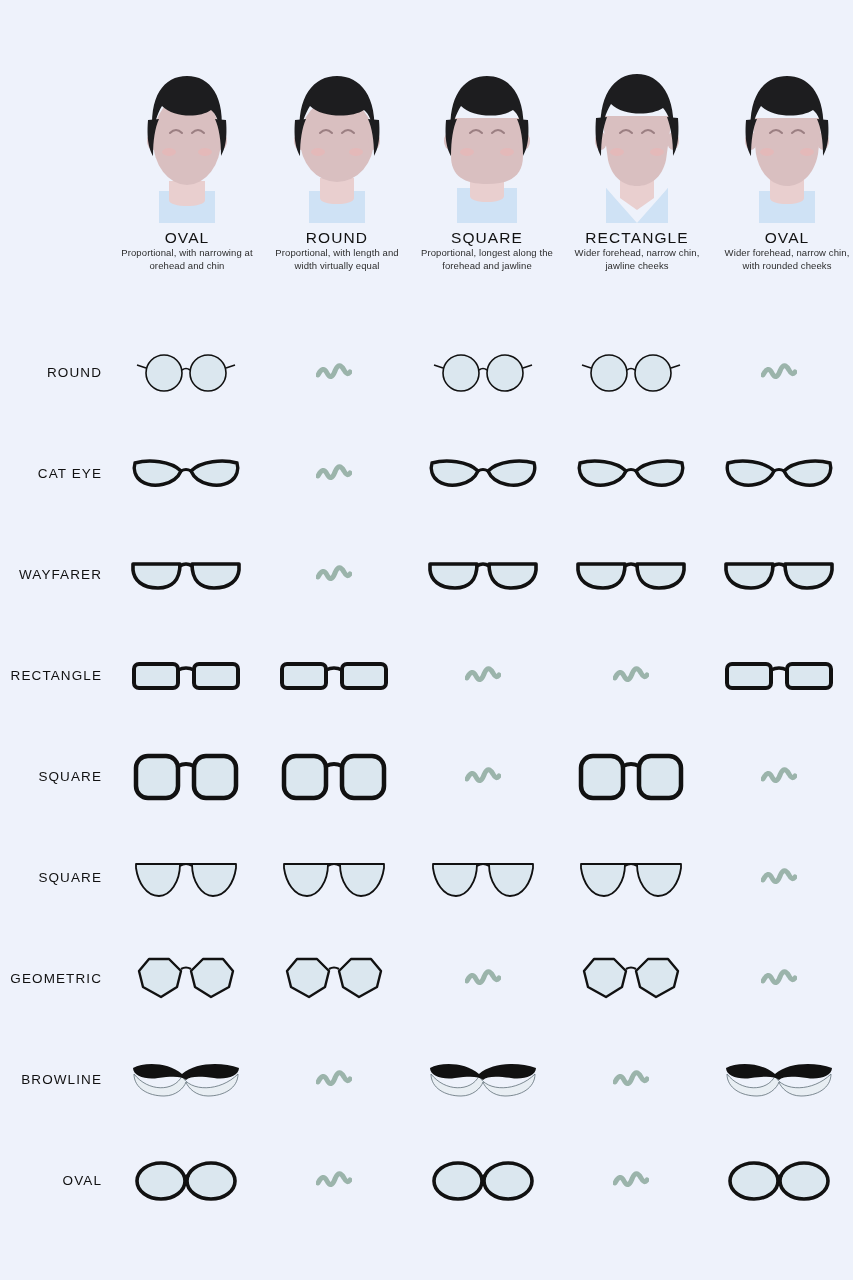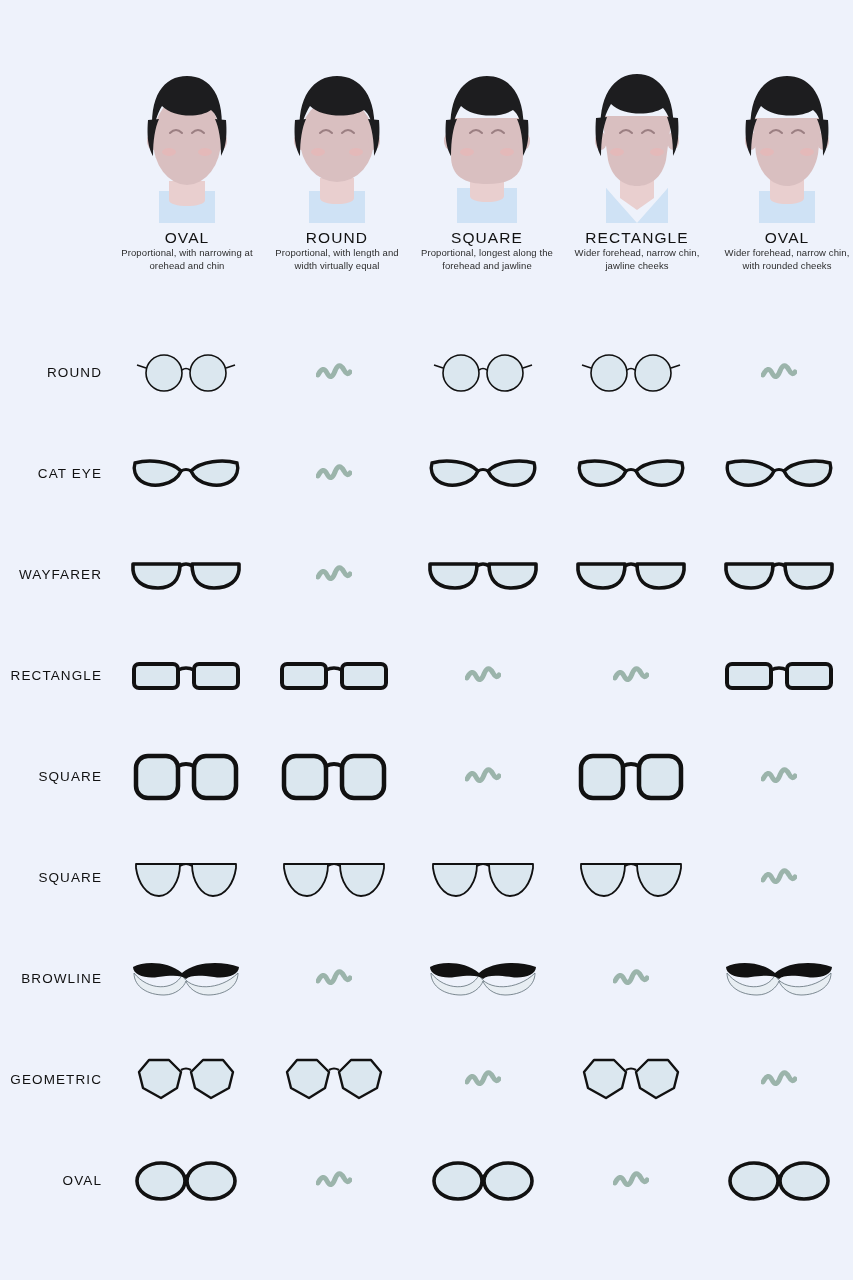--- a/index.html
+++ b/index.html
@@ -439,52 +439,20 @@
         </svg>
       </div>
       <div class="cell">
         <svg class="squiggle" width="36" height="20" viewBox="0 0 36 20">
           <path d="M2 12 q5 -10 9 -2 q4 8 8 -2 q4 -10 9 -1 q3 6 6 2" stroke="#9bb4ab" stroke-width="5" fill="none" stroke-linecap="round"></path>
         </svg>
       </div>
     </div>
 
     <div class="row">
-      <div class="row-label">BROWLINE</div>
-      <div class="cell">
-        <svg class="glasses-svg" width="112" height="44" viewBox="0 0 112 44">
-          <path d="M4 16 C18 34 44 34 52 18 C60 34 90 34 108 16 C108 30 94 38 78 38 C66 38 58 30 56 24 C54 30 46 38 34 38 C18 38 4 30 4 16 Z" fill="#e8eef3" stroke="#5f6f77" stroke-width="0.8"></path>
-          <path d="M3 10 C14 4 38 4 52 16 C66 4 92 4 109 10 C109 18 96 22 84 20 C70 18 60 18 56 22 C52 18 42 18 28 20 C16 22 3 18 3 10 Z" fill="#111"></path>
-        </svg>
-      </div>
-      <div class="cell">
-        <svg class="squiggle" width="36" height="20" viewBox="0 0 36 20">
-          <path d="M2 12 q5 -10 9 -2 q4 8 8 -2 q4 -10 9 -1 q3 6 6 2" stroke="#9bb4ab" stroke-width="5" fill="none" stroke-linecap="round"></path>
-        </svg>
-      </div>
-      <div class="cell">
-        <svg class="glasses-svg" width="112" height="44" viewBox="0 0 112 44">
-          <path d="M4 16 C18 34 44 34 52 18 C60 34 90 34 108 16 C108 30 94 38 78 38 C66 38 58 30 56 24 C54 30 46 38 34 38 C18 38 4 30 4 16 Z" fill="#e8eef3" stroke="#5f6f77" stroke-width="0.8"></path>
-          <path d="M3 10 C14 4 38 4 52 16 C66 4 92 4 109 10 C109 18 96 22 84 20 C70 18 60 18 56 22 C52 18 42 18 28 20 C16 22 3 18 3 10 Z" fill="#111"></path>
-        </svg>
-      </div>
-      <div class="cell">
-        <svg class="squiggle" width="36" height="20" viewBox="0 0 36 20">
-          <path d="M2 12 q5 -10 9 -2 q4 8 8 -2 q4 -10 9 -1 q3 6 6 2" stroke="#9bb4ab" stroke-width="5" fill="none" stroke-linecap="round"></path>
-        </svg>
-      </div>
-      <div class="cell">
-        <svg class="glasses-svg" width="112" height="44" viewBox="0 0 112 44">
-          <path d="M4 16 C18 34 44 34 52 18 C60 34 90 34 108 16 C108 30 94 38 78 38 C66 38 58 30 56 24 C54 30 46 38 34 38 C18 38 4 30 4 16 Z" fill="#e8eef3" stroke="#5f6f77" stroke-width="0.8"></path>
-          <path d="M3 10 C14 4 38 4 52 16 C66 4 92 4 109 10 C109 18 96 22 84 20 C70 18 60 18 56 22 C52 18 42 18 28 20 C16 22 3 18 3 10 Z" fill="#111"></path>
-        </svg>
-      </div>
-    </div>
-
-    <div class="row">
       <div class="row-label">GEOMETRIC</div>
       <div class="cell">
         <svg class="glasses-svg" width="106" height="52" viewBox="0 0 106 52">
           <path d="M16 6 L36 6 L48 18 L44 34 L28 44 L10 34 L6 18 Z" fill="#dbe7ef" stroke="#111" stroke-width="2.4" stroke-linejoin="round"></path>
           <path d="M70 6 L90 6 L100 18 L96 34 L78 44 L62 34 L58 18 Z" fill="#dbe7ef" stroke="#111" stroke-width="2.4" stroke-linejoin="round"></path>
           <path d="M48 16 q5 -3 10 0" stroke="#111" stroke-width="2.2" fill="none"></path>
         </svg>
       </div>
       <div class="cell">
         <svg class="glasses-svg" width="106" height="52" viewBox="0 0 106 52">
@@ -506,20 +474,52 @@
         </svg>
       </div>
       <div class="cell">
         <svg class="squiggle" width="36" height="20" viewBox="0 0 36 20">
           <path d="M2 12 q5 -10 9 -2 q4 8 8 -2 q4 -10 9 -1 q3 6 6 2" stroke="#9bb4ab" stroke-width="5" fill="none" stroke-linecap="round"></path>
         </svg>
       </div>
     </div>
 
     <div class="row">
+      <div class="row-label">BROWLINE</div>
+      <div class="cell">
+        <svg class="glasses-svg" width="112" height="44" viewBox="0 0 112 44">
+          <path d="M4 16 C18 34 44 34 52 18 C60 34 90 34 108 16 C108 30 94 38 78 38 C66 38 58 30 56 24 C54 30 46 38 34 38 C18 38 4 30 4 16 Z" fill="#e8eef3" stroke="#5f6f77" stroke-width="0.8"></path>
+          <path d="M3 10 C14 4 38 4 52 16 C66 4 92 4 109 10 C109 18 96 22 84 20 C70 18 60 18 56 22 C52 18 42 18 28 20 C16 22 3 18 3 10 Z" fill="#111"></path>
+        </svg>
+      </div>
+      <div class="cell">
+        <svg class="squiggle" width="36" height="20" viewBox="0 0 36 20">
+          <path d="M2 12 q5 -10 9 -2 q4 8 8 -2 q4 -10 9 -1 q3 6 6 2" stroke="#9bb4ab" stroke-width="5" fill="none" stroke-linecap="round"></path>
+        </svg>
+      </div>
+      <div class="cell">
+        <svg class="glasses-svg" width="112" height="44" viewBox="0 0 112 44">
+          <path d="M4 16 C18 34 44 34 52 18 C60 34 90 34 108 16 C108 30 94 38 78 38 C66 38 58 30 56 24 C54 30 46 38 34 38 C18 38 4 30 4 16 Z" fill="#e8eef3" stroke="#5f6f77" stroke-width="0.8"></path>
+          <path d="M3 10 C14 4 38 4 52 16 C66 4 92 4 109 10 C109 18 96 22 84 20 C70 18 60 18 56 22 C52 18 42 18 28 20 C16 22 3 18 3 10 Z" fill="#111"></path>
+        </svg>
+      </div>
+      <div class="cell">
+        <svg class="squiggle" width="36" height="20" viewBox="0 0 36 20">
+          <path d="M2 12 q5 -10 9 -2 q4 8 8 -2 q4 -10 9 -1 q3 6 6 2" stroke="#9bb4ab" stroke-width="5" fill="none" stroke-linecap="round"></path>
+        </svg>
+      </div>
+      <div class="cell">
+        <svg class="glasses-svg" width="112" height="44" viewBox="0 0 112 44">
+          <path d="M4 16 C18 34 44 34 52 18 C60 34 90 34 108 16 C108 30 94 38 78 38 C66 38 58 30 56 24 C54 30 46 38 34 38 C18 38 4 30 4 16 Z" fill="#e8eef3" stroke="#5f6f77" stroke-width="0.8"></path>
+          <path d="M3 10 C14 4 38 4 52 16 C66 4 92 4 109 10 C109 18 96 22 84 20 C70 18 60 18 56 22 C52 18 42 18 28 20 C16 22 3 18 3 10 Z" fill="#111"></path>
+        </svg>
+      </div>
+    </div>
+
+    <div class="row">
       <div class="row-label">OVAL</div>
       <div class="cell">
         <svg class="glasses-svg" width="106" height="48" viewBox="0 0 106 48">
           <ellipse cx="28" cy="24" rx="24" ry="18" fill="#dbe7ef" stroke="#111" stroke-width="3.6"></ellipse>
           <ellipse cx="78" cy="24" rx="24" ry="18" fill="#dbe7ef" stroke="#111" stroke-width="3.6"></ellipse>
           <path d="M52 20 q2 -2 4 0" stroke="#111" stroke-width="3.4" fill="none"></path>
         </svg>
       </div>
       <div class="cell">
         <svg class="squiggle" width="36" height="20" viewBox="0 0 36 20">

